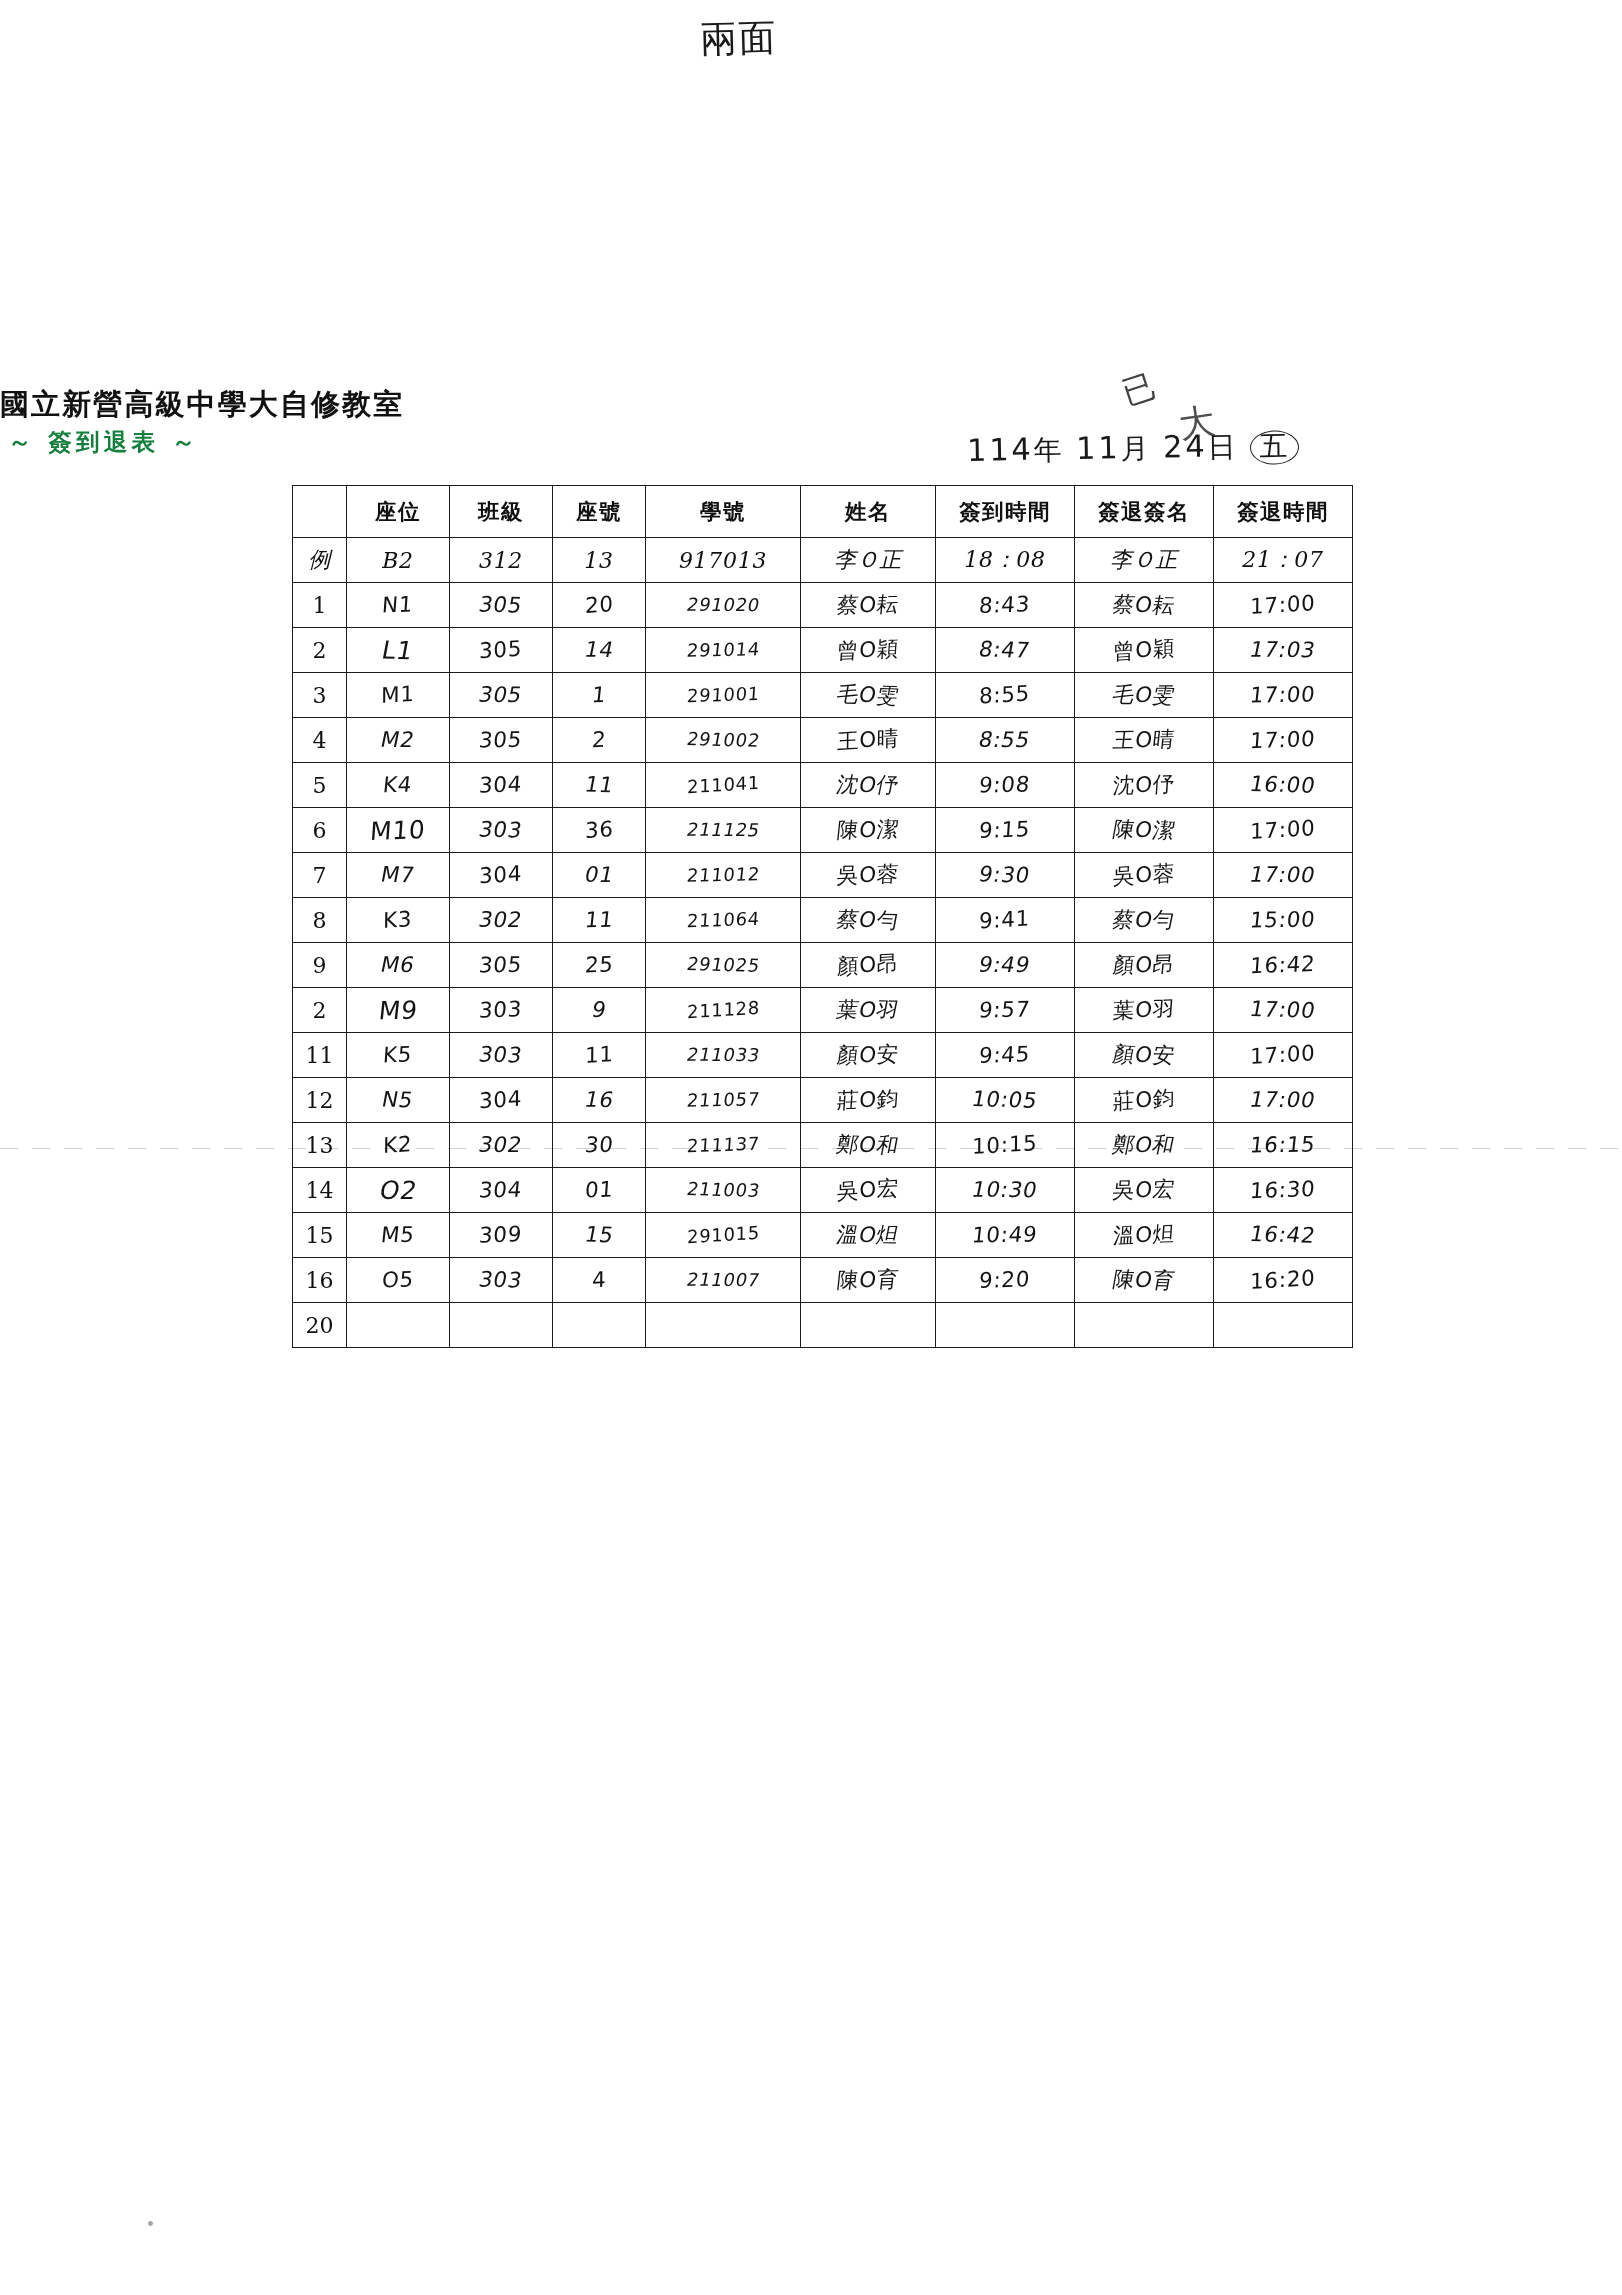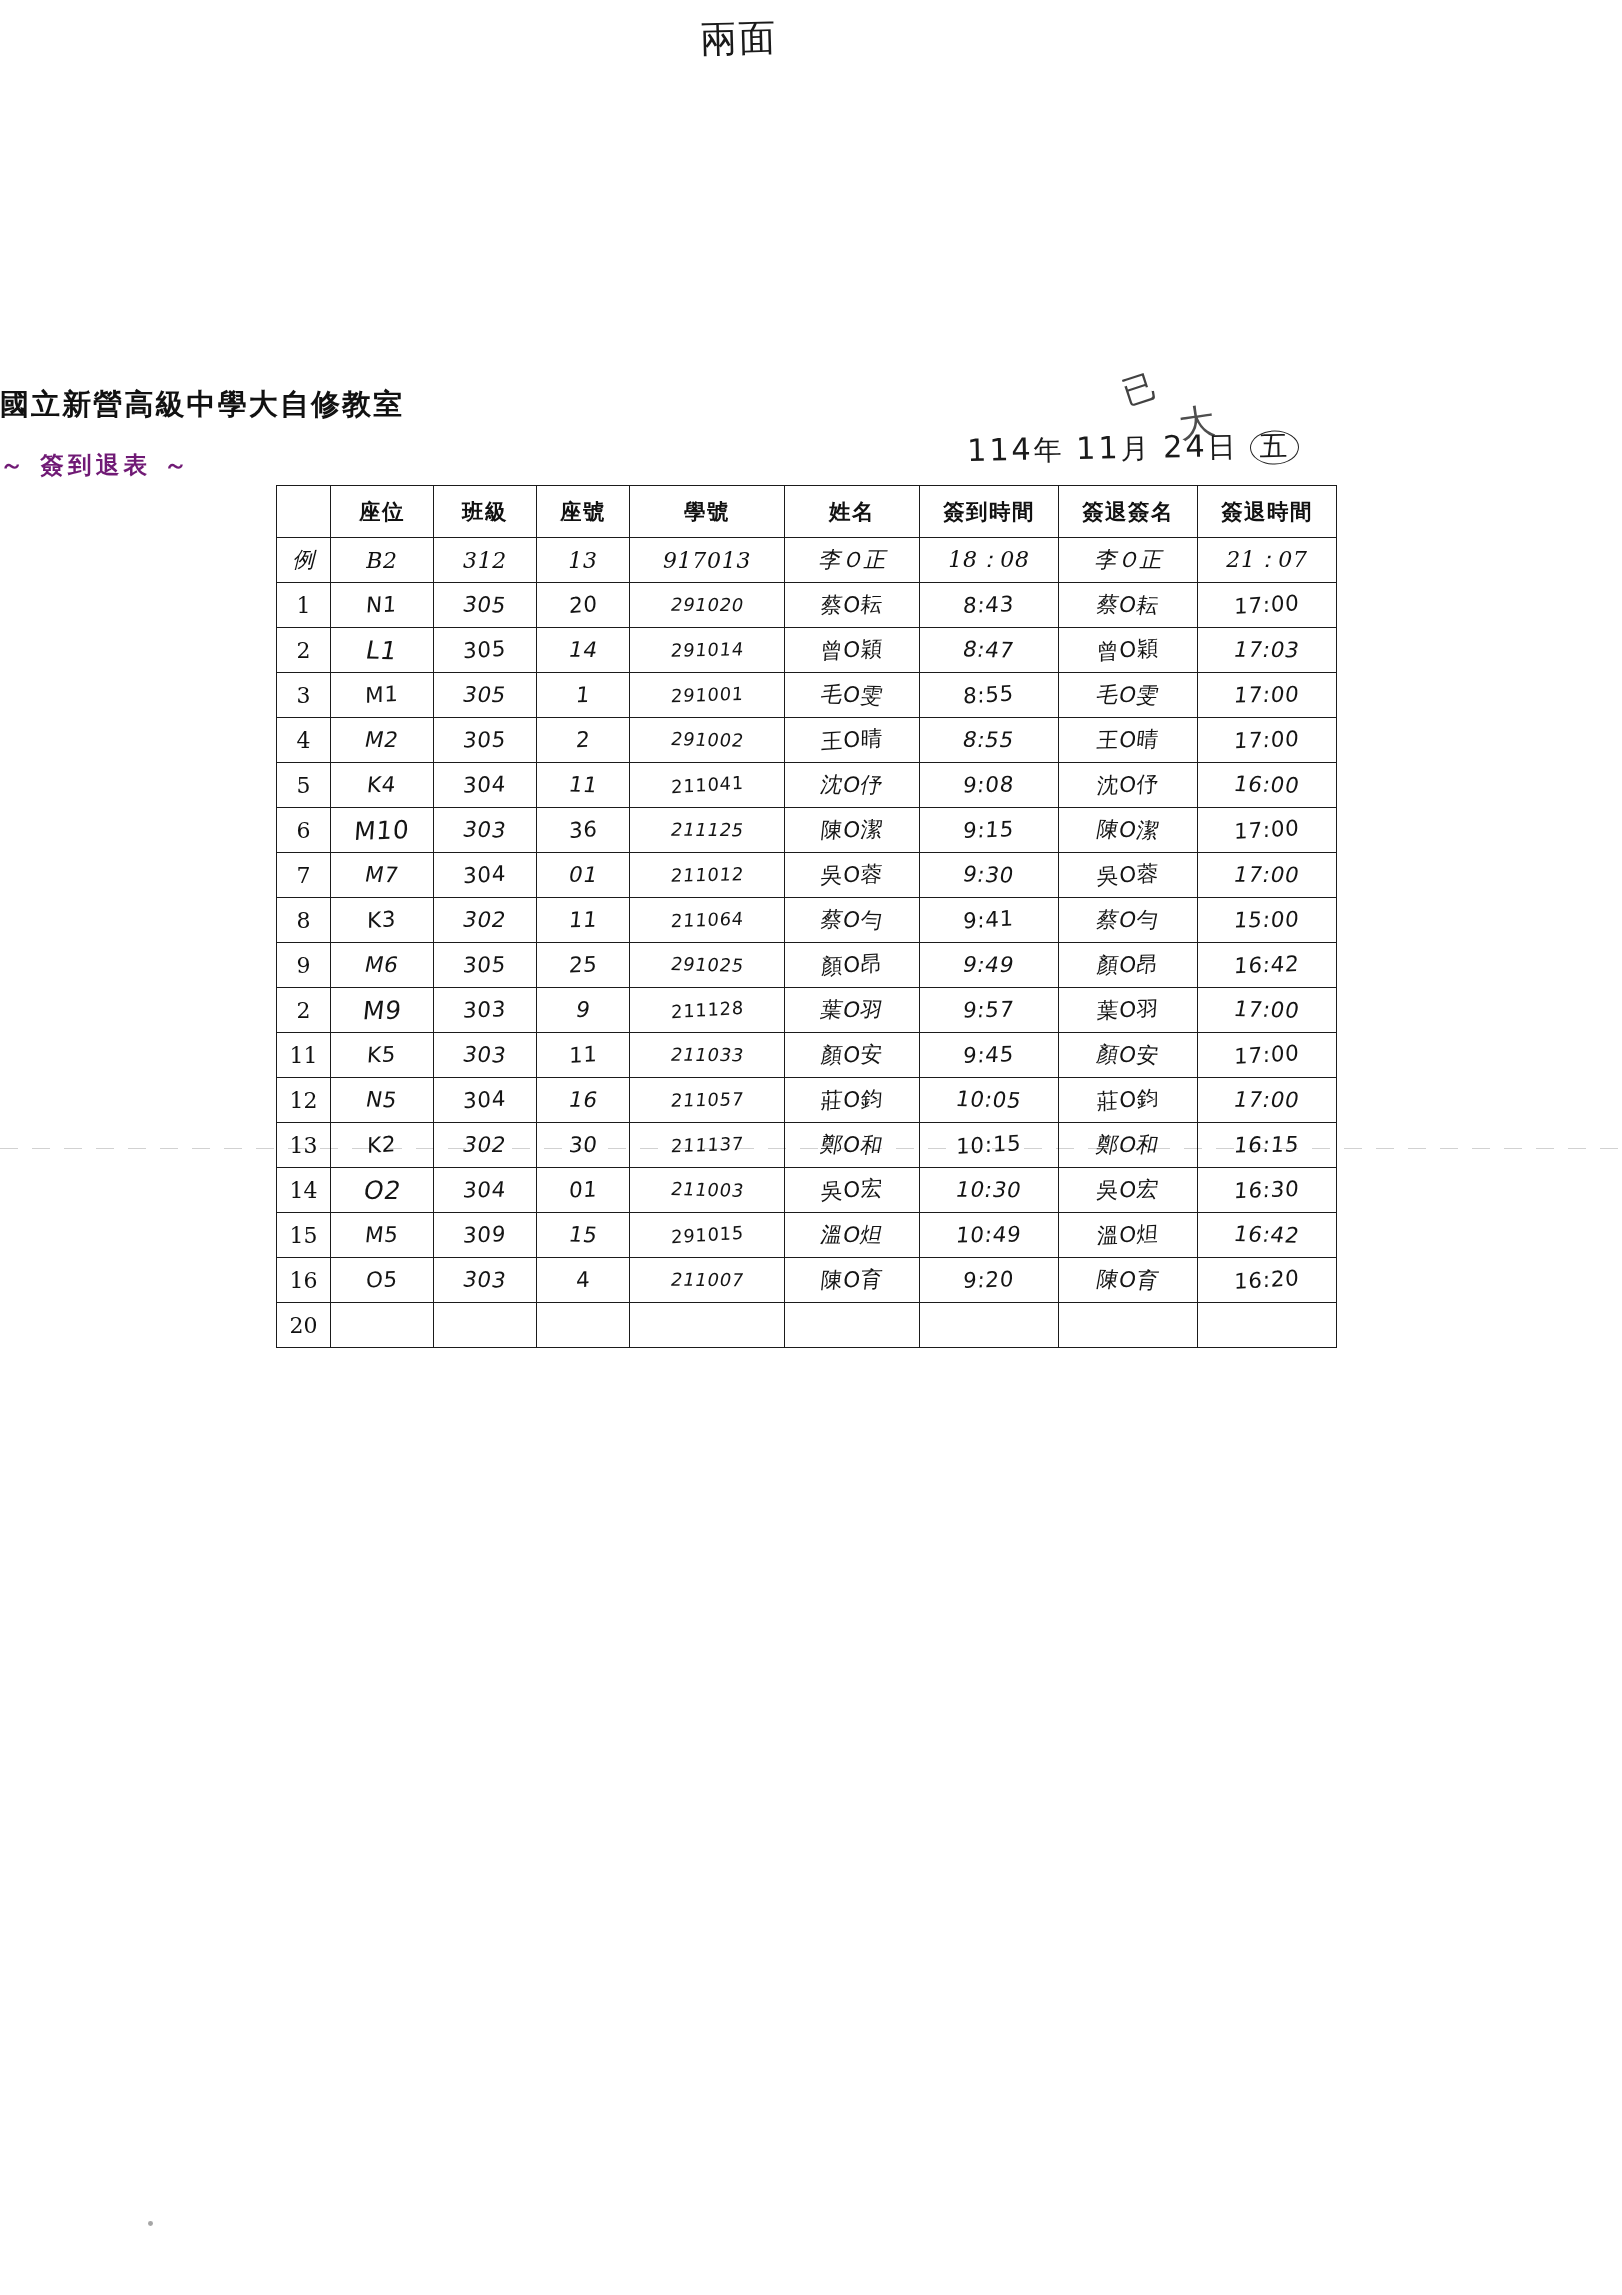--- a/index.html
+++ b/index.html
@@ -37,27 +37,28 @@
     text-align: left;
   }
   .doc-title {
     font-family: "DejaVu Sans", sans-serif;
     font-weight: bold;
     font-size: 29px;
     letter-spacing: 2.1px;
     color: #111;
   }
   .doc-subtitle {
-    margin-top: 24px;
+    margin-top: 1px;
     font-family: "DejaVu Sans", sans-serif;
     font-weight: bold;
     font-size: 23.6px;
     letter-spacing: 4.2px;
-    color: #701a75;
+    color: #15803d;
     padding-right: 250px;
+    padding-left: 8px;
   }
 
   
   .date-line {
     position: absolute;
     left: 967px;
     top: 430px;
     font-family: "DejaVu Sans", sans-serif;
     font-size: 28px;
     color: #1a1a1a;
@@ -98,20 +99,21 @@
   .sheet {
     position: absolute;
     left: 276px;
     top: 485px;
     width: 1059px;
   }
   table.signin {
     border-collapse: collapse;
     width: 100%;
     table-layout: fixed;
+    margin-left: 16px;
   }
   table.signin th,
   table.signin td {
     border: 1.4px solid #1b1b1b;
     height: 44px;
     text-align: center;
     vertical-align: middle;
     padding: 0;
   }
   table.signin thead th {

